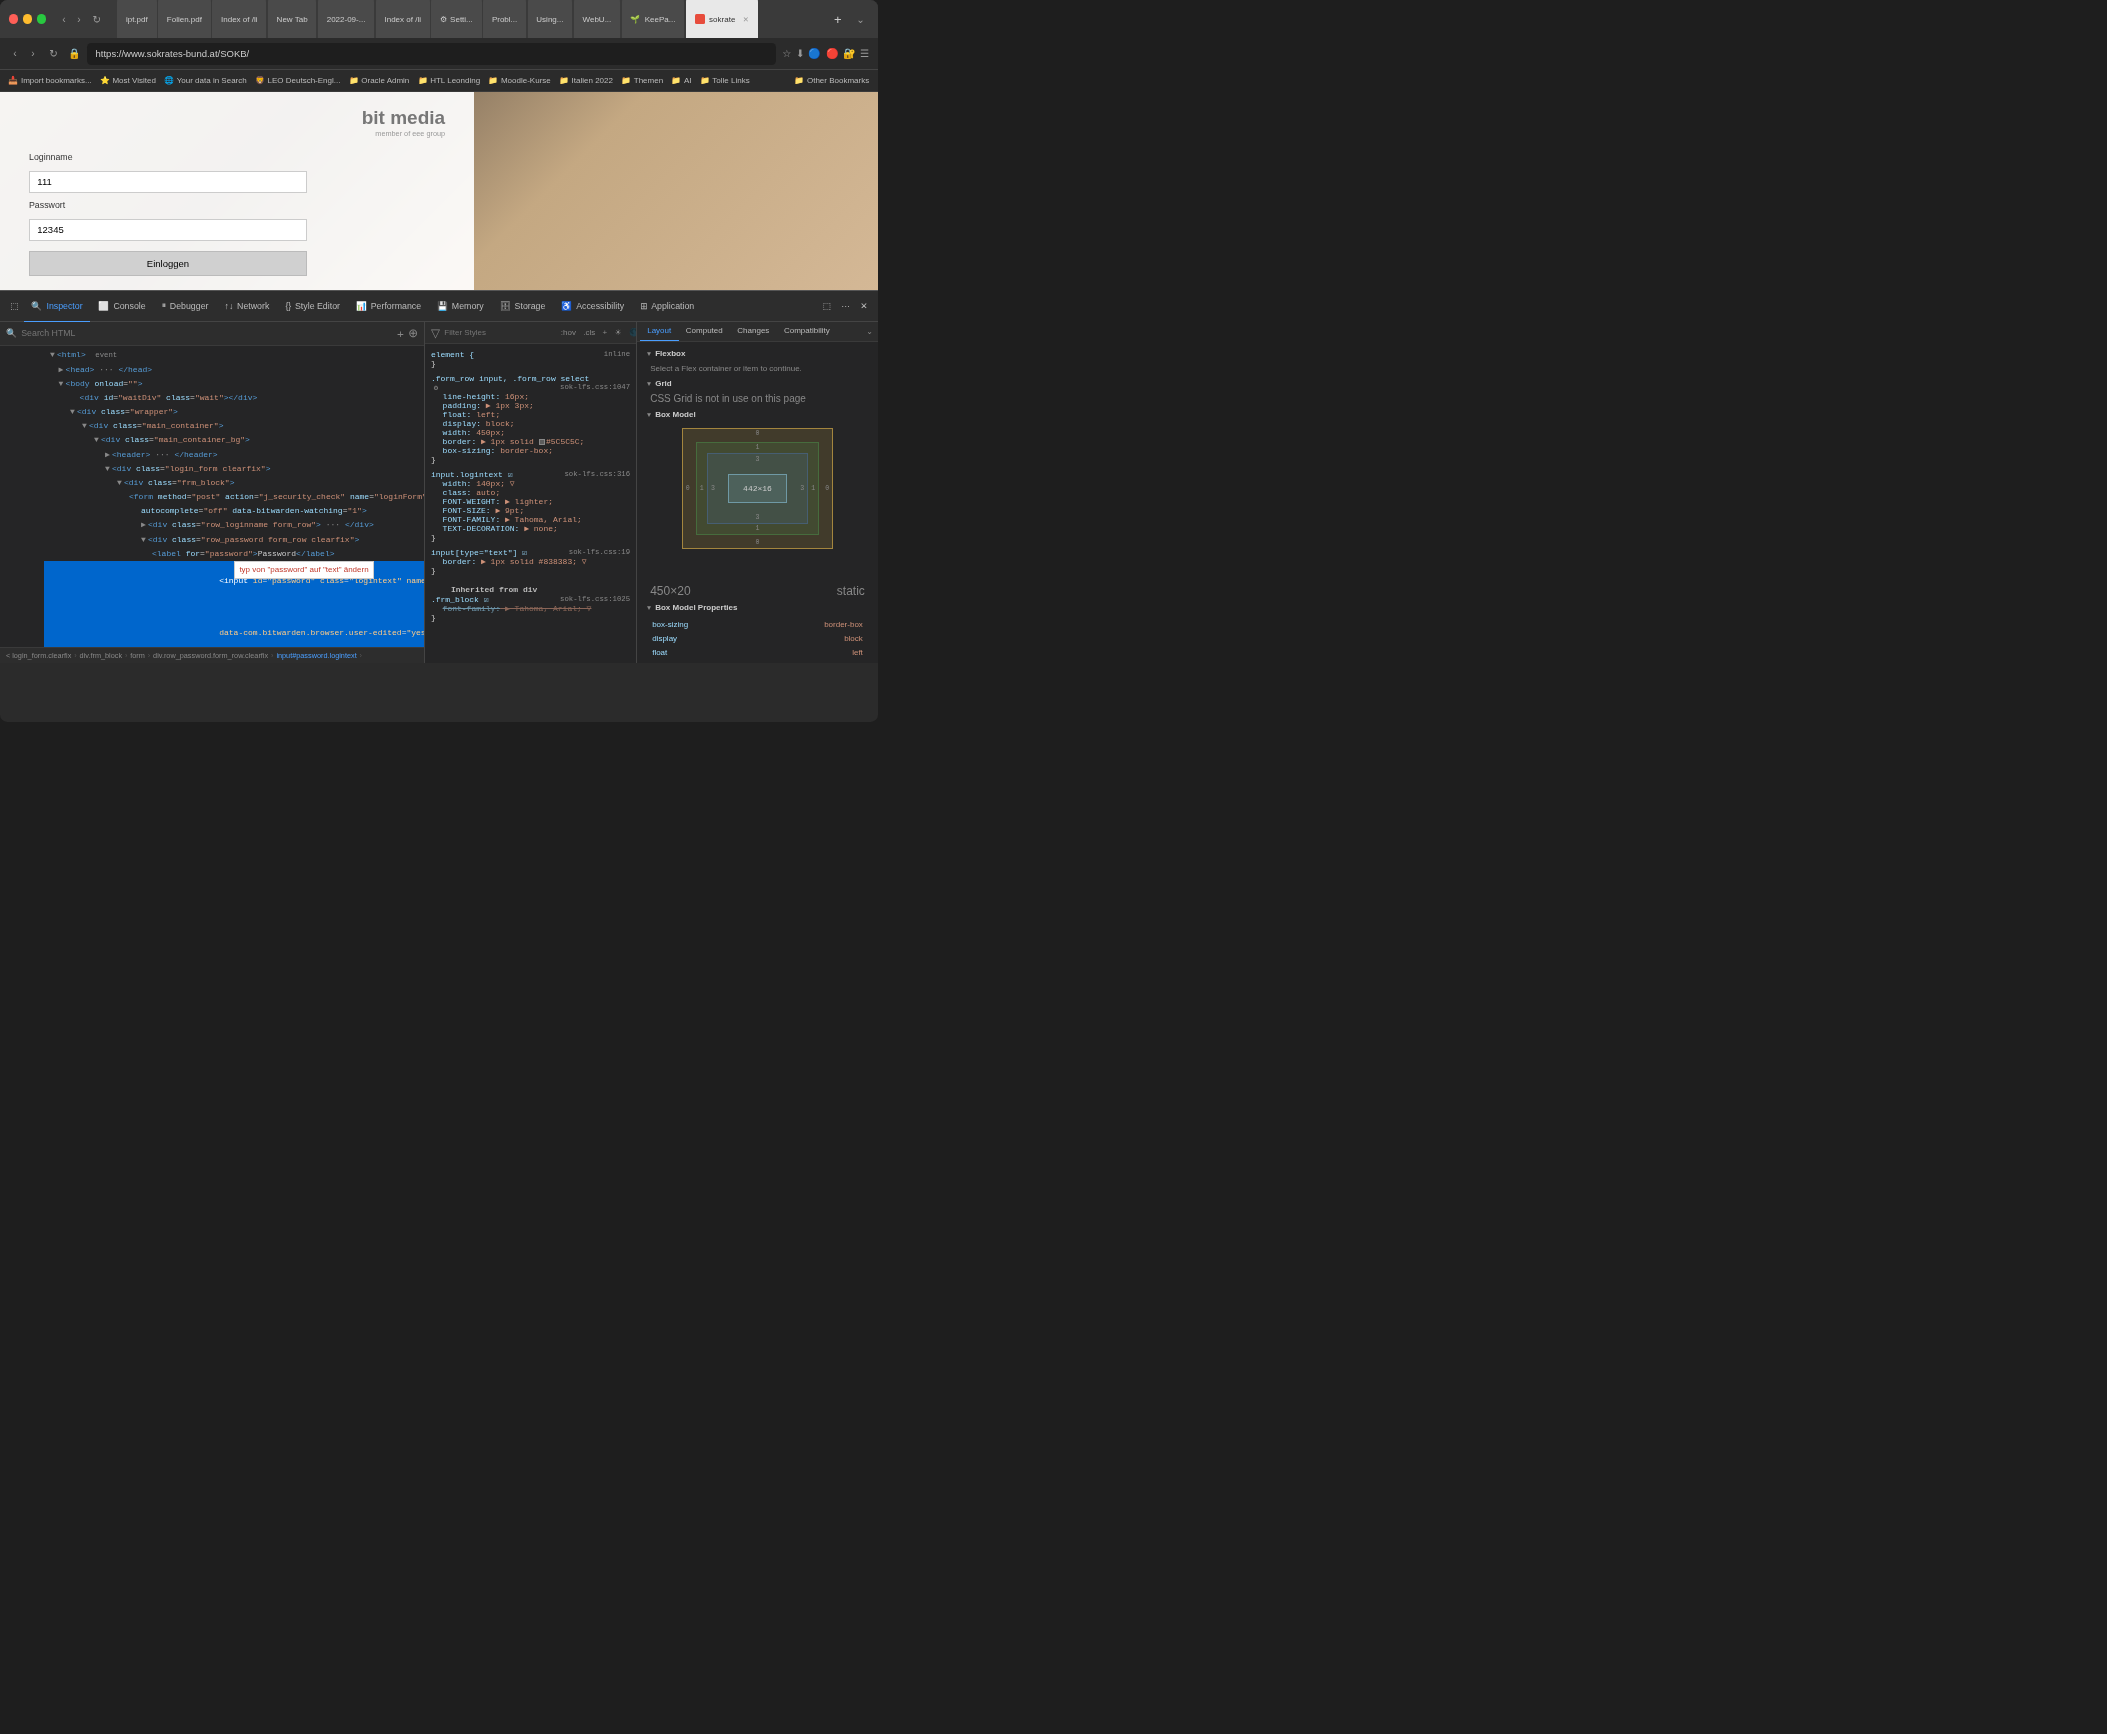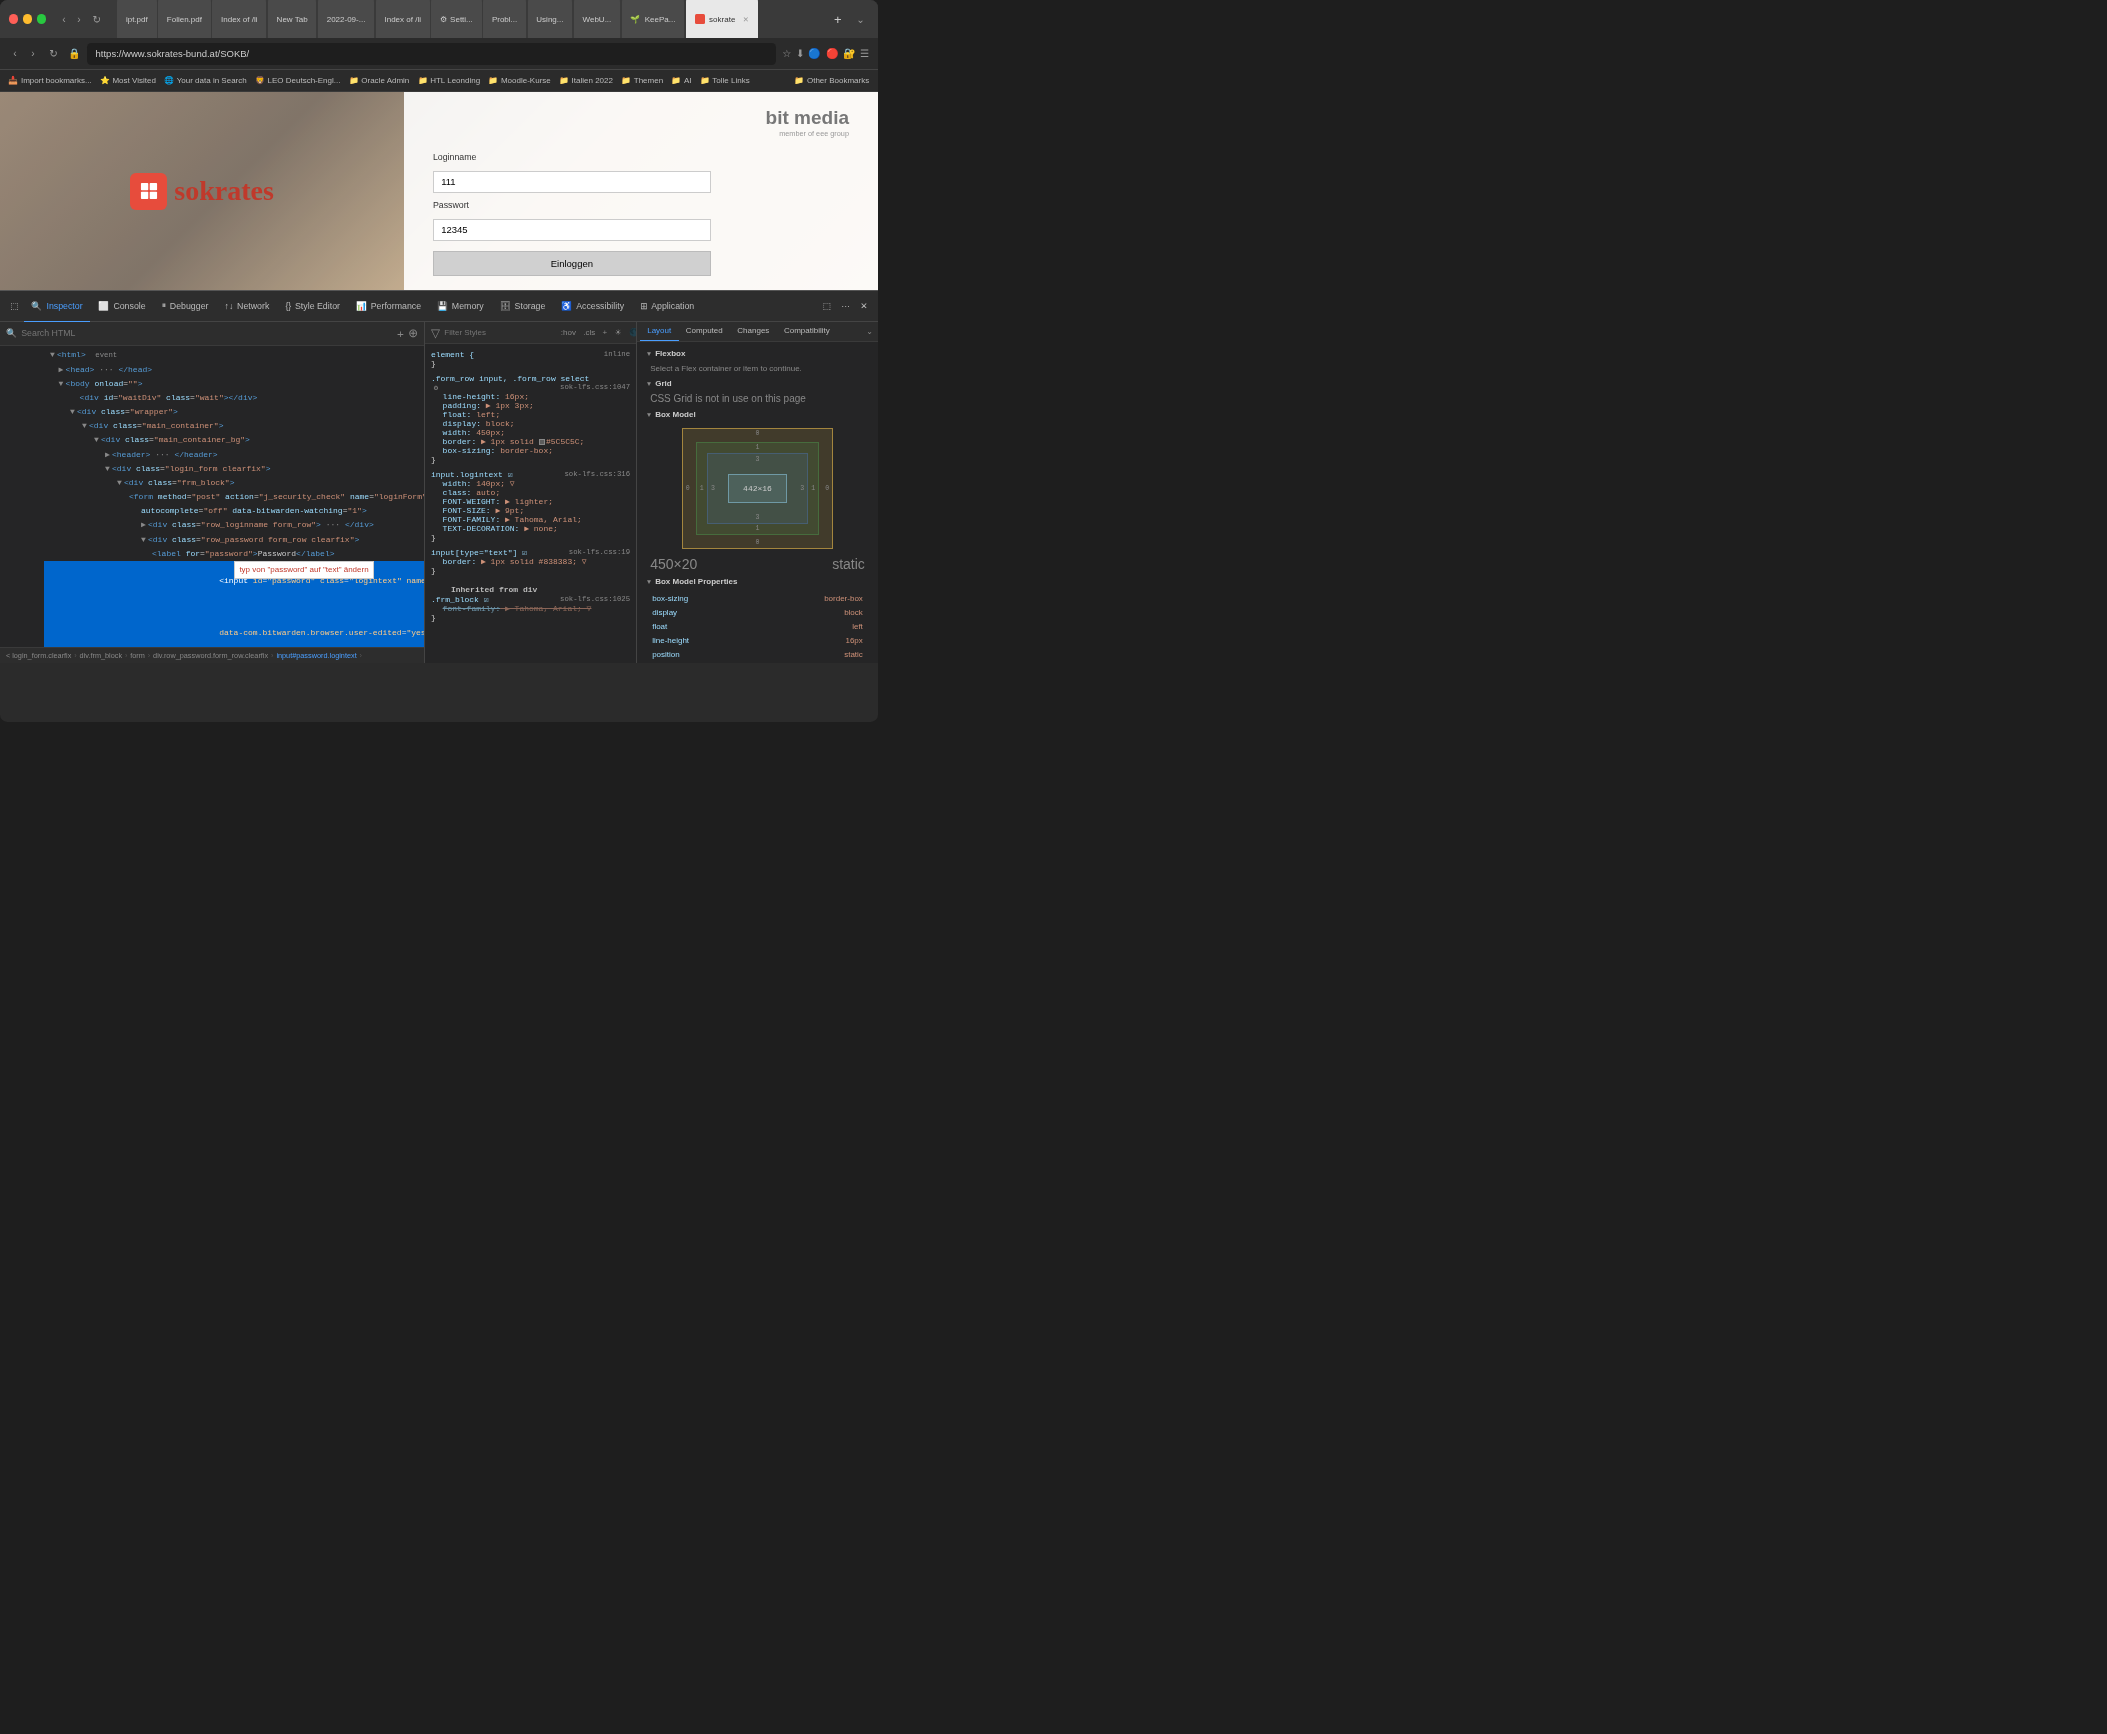--- a/index.html
+++ b/index.html
@@ -122,21 +122,21 @@
     .box-margin { background: #f9c74f22; border: 0.7px solid #f9c74f88; padding: 5.9px; position: relative; }
     .box-border { background: #90be6d22; border: 0.7px solid #90be6d88; padding: 5.9px; position: relative; }
     .box-padding { background: #4895ef22; border: 0.7px solid #4895ef88; padding: 5.9px; position: relative; }
     .box-content { background: #8ecae622; border: 0.7px solid #8ecae688; padding: 8.8px; text-align: center; font-size: 8px; color: #ccc; display: flex; align-items: center; justify-content: center; min-width: 59px; min-height: 22px; }
     .box-label { color: #888; font-size: 6.6px; position: absolute; }
     .box-top { top: 0.7px; left: 50%; transform: translateX(-50%); }
     .box-bottom { bottom: 0.7px; left: 50%; transform: translateX(-50%); }
     .box-left { left: 0.7px; top: 50%; transform: translateY(-50%); }
     .box-right { right: 0.7px; top: 50%; transform: translateY(-50%); }
 
-    .dim-text { color: #888; font-size: 14px; padding: 1.5px 8.8px; }
+    .dim-text { color: #888; font-size: 12px; padding: 1.5px 8.8px; margin-top: 28px; }
     .props-table { width: 100%; font-size: 8px; padding: 1.5px 5.9px; }
     .props-table tr td { padding: 1.5px 2.9px; }
     .prop-name { color: #9cdcfe; }
     .prop-val { color: #ce9178; text-align: right; }
 
     
     ::-webkit-scrollbar { width: 4.4px; height: 4.4px; }
     ::-webkit-scrollbar-track { background: #1e1e1e; }
     ::-webkit-scrollbar-thumb { background: #444; border-radius: 2.2px; }
 
@@ -231,33 +231,20 @@
     <span class="bookmark-item">📁 <span>Tolle Links</span></span>
     <span style="flex:1"></span>
     <span class="bookmark-item">📁 <span>Other Bookmarks</span></span>
   </div>
 
   <div class="main-content">
 
     <div class="website-preview">
       <div class="website-bg"></div>
       <div class="website-overlay">
-        <div class="logo-section">
-          <div class="sokrates-logo">
-            <div class="logo-icon">
-              <svg width="22" height="22" viewBox="0 0 30 30">
-                <rect x="4" y="4" width="10" height="10" fill="white" rx="1"></rect>
-                <rect x="16" y="4" width="10" height="10" fill="white" rx="1"></rect>
-                <rect x="4" y="16" width="10" height="10" fill="white" rx="1"></rect>
-                <rect x="16" y="16" width="10" height="10" fill="white" rx="1"></rect>
-              </svg>
-            </div>
-            <span style="color:#c0392b; font-size:28px; font-family:Georgia,serif; font-weight:bold;">sokrates</span>
-          </div>
-        </div>
         <div class="login-section">
           <div class="bitmedia-logo">
             <span style="color:#777; font-size:19px; font-weight:bold;">bit media</span>
             <div style="font-size:7.3px; color:#999; text-align:right;">member of eee group</div>
           </div>
           <div class="login-form">
             <label class="form-label">Loginname</label>
             <input class="form-input" value="111" style="">
             <label class="form-label">Passwort</label>
             <input class="form-input" type="text" value="12345" style="">

